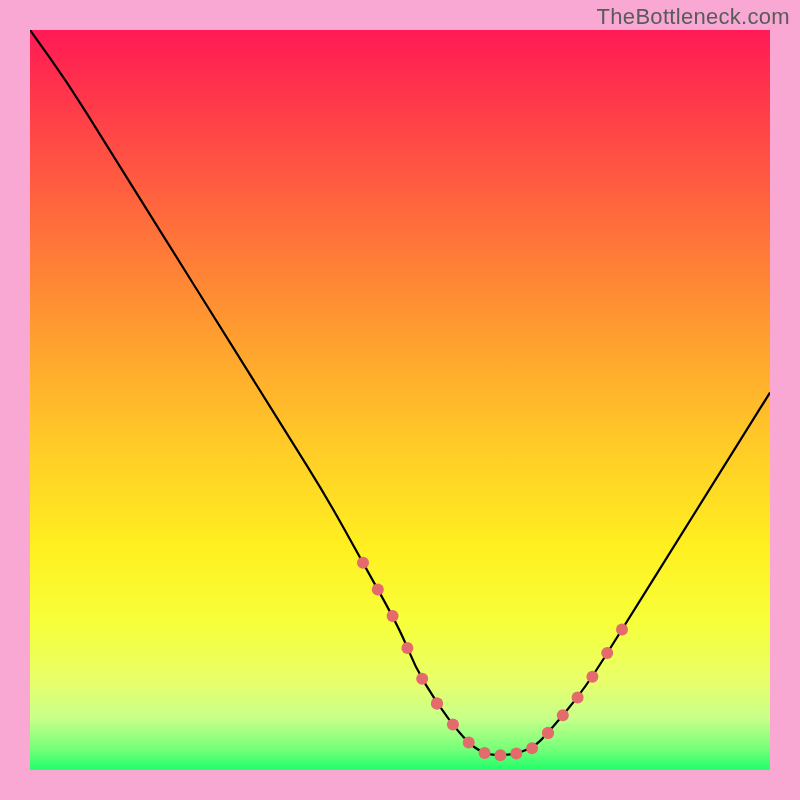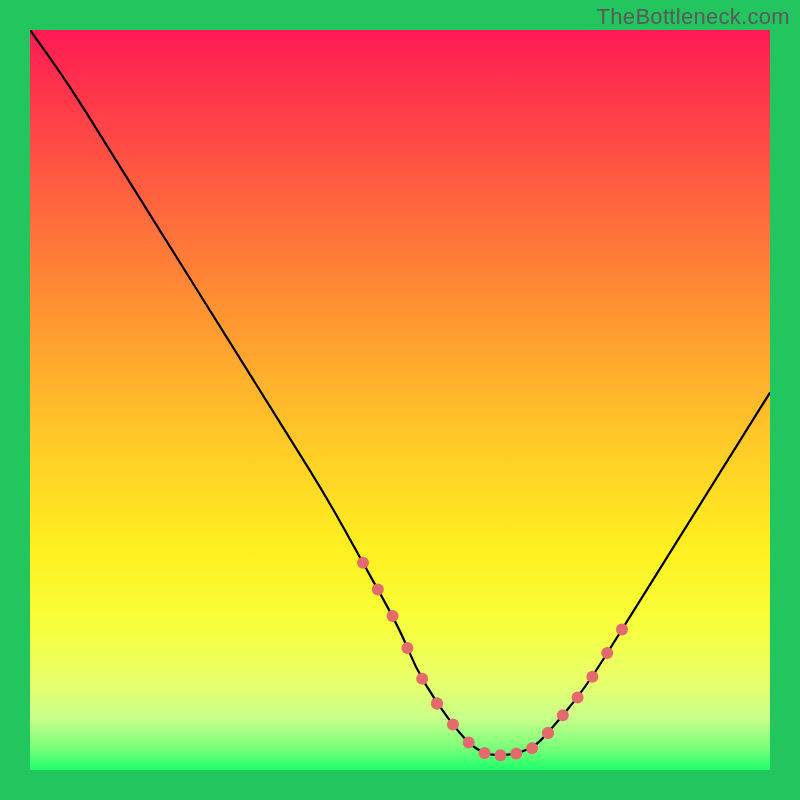--- a/index.html
+++ b/index.html
@@ -1,21 +1,21 @@
 <!DOCTYPE html>
 <html><head>
 <meta charset="utf-8">
 <style>
   * { margin: 0; padding: 0; box-sizing: border-box; }
   html, body { width: 800px; height: 800px; background: #000; overflow: hidden; }
   .frame {
     position: relative;
     width: 800px;
     height: 800px;
-    background: #22c55e;
+    background: #f9a8d4;
   }
   .watermark {
     position: absolute;
     top: 4px;
     right: 10px;
     font-family: Arial, Helvetica, sans-serif;
     font-size: 22px;
     font-weight: 500;
     color: #5a5a5a;
     letter-spacing: 0.3px;

